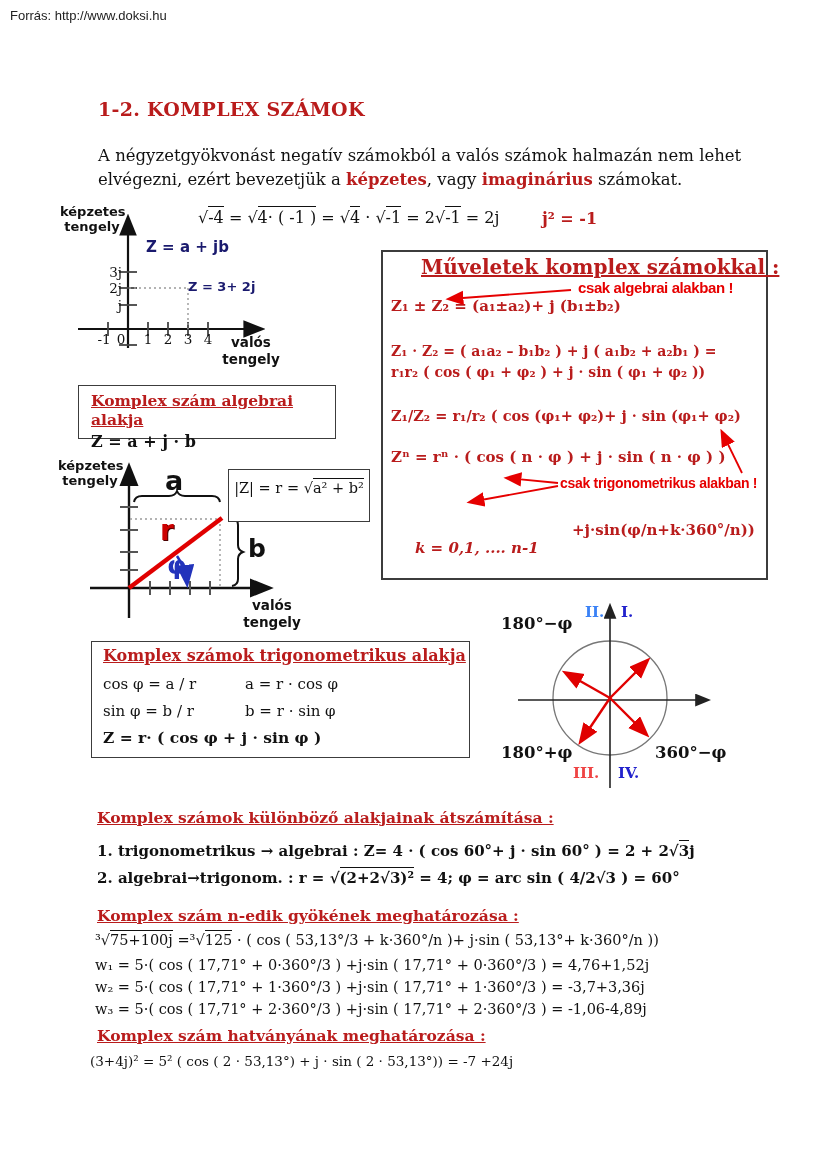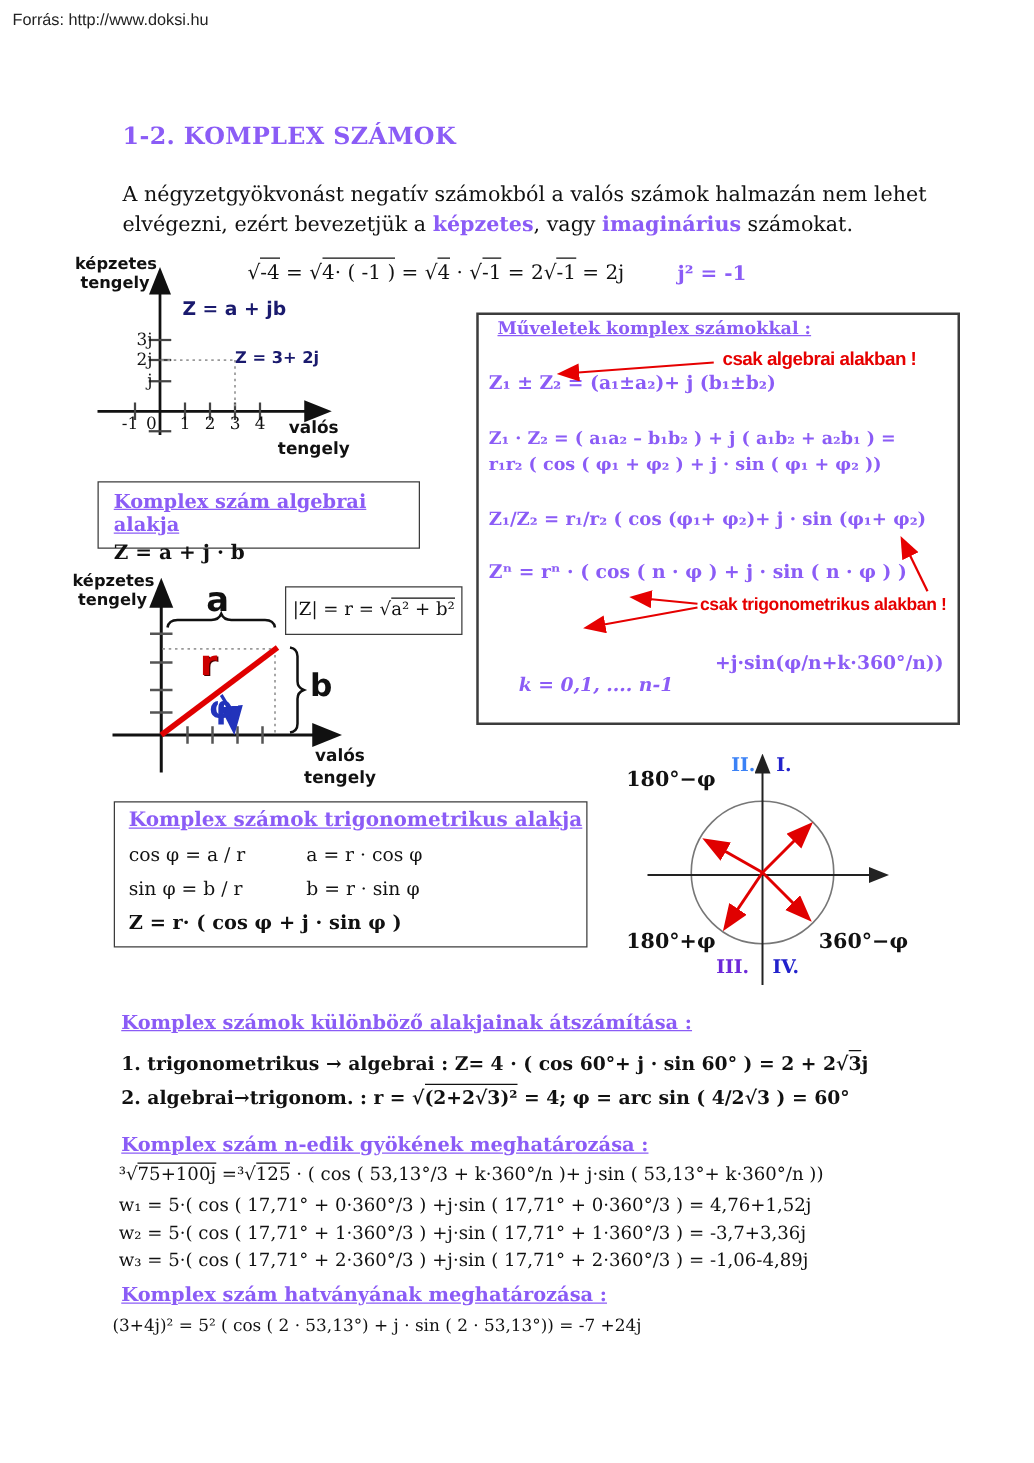--- a/index.html
+++ b/index.html
@@ -4,21 +4,21 @@
 <style>
   *{margin:0;padding:0;box-sizing:border-box}
   html,body{background:#ffffff}
   #page{position:relative;width:827px;height:1170px;background:#fff;
         font-family:"DejaVu Serif",serif;color:#111;overflow:hidden}
   .abs{position:absolute;white-space:nowrap}
   .sans{font-family:"DejaVu Sans",sans-serif}
   .lib{font-family:"Liberation Sans",sans-serif}
   .b{font-weight:bold}
   .i{font-style:italic}
-  .blue{color:#8b5cf6}
+  .blue{color:#b91c1c}
   .navy{color:#1a1a6e}
   .red{color:#e60000}
   .u{text-decoration:underline}
   .ctr{text-align:center}
   .rt{text-align:right}
   .box{position:absolute;border:2px solid #3c3c3c;background:#fff}
   .thinbox{position:absolute;border:1.5px solid #3c3c3c;background:#fff}
   .ovl{border-top:1.5px solid currentColor;padding-top:1px}
   svg{position:absolute;overflow:visible}
 </style>
@@ -82,21 +82,21 @@
     <div>valós</div>
     <div>tengely</div>
   </div>
 
   <div class="thinbox" style="left:78px;top:385px;width:258px;height:54px;padding:5px 12px">
     <div class="b blue u" style="font-size:15.5px">Komplex szám algebrai alakja</div>
     <div class="b" style="font-size:16px;margin-top:3px">Z = a + j · b</div>
   </div>
 
   <div class="box" style="left:381px;top:250px;width:387px;height:330px"></div>
-  <div class="abs b blue u" style="left:398px;top:255px;font-size:14px">Műveletek komplex számokkal :</div>
+  <div class="abs b blue u" style="left:421px;top:255px;font-size:20px">Műveletek komplex számokkal :</div>
   <div class="abs lib b red" style="left:578px;top:279px;font-size:15px;letter-spacing:-.4px">csak algebrai alakban !</div>
   <div class="abs b blue" style="left:391px;top:297px;font-size:15px">Z₁ ± Z₂ = (a₁±a₂)+ j (b₁±b₂)</div>
   <div class="abs b blue" style="left:391px;top:343px;font-size:14px">Z₁ · Z₂ = ( a₁a₂ – b₁b₂ ) + j ( a₁b₂ + a₂b₁ ) =</div>
   <div class="abs b blue" style="left:391px;top:364px;font-size:14px">r₁r₂ ( cos ( φ₁ + φ₂ ) + j · sin ( φ₁ + φ₂ ))</div>
   <div class="abs b blue" style="left:391px;top:448px;font-size:15px">Zⁿ = rⁿ · ( cos ( n · φ ) + j · sin ( n · φ ) )</div>
   <div class="abs b blue" style="left:391px;top:407px;font-size:14.5px">Z₁/Z₂ = r₁/r₂ ( cos (φ₁+ φ₂)+ j · sin (φ₁+ φ₂)</div>
   <div class="abs lib b red" style="left:560px;top:475px;font-size:14px;letter-spacing:-.3px">csak trigonometrikus alakban !</div>
   <div class="abs b blue" style="left:572px;top:521px;font-size:15px">+j·sin(φ/n+k·360°/n))</div>
   <div class="abs b blue i" style="left:415px;top:539px;font-size:15px">k = 0,1, .... n-1</div>
   <svg style="left:381px;top:250px" width="387" height="330" viewBox="0 0 387 330">
@@ -146,21 +146,21 @@
     <path d="M127,101 A57,57 0 0 1 137,128" stroke="#2233bb" stroke-width="2.6" fill="none" marker-end="url(#ahb)"></path>
   </svg>
   <div class="abs sans b ctr" style="left:58px;top:458px;width:64px;font-size:13px;line-height:15px">
     <div>képzetes</div>
     <div>tengely</div>
   </div>
   <div class="abs sans b" style="left:165px;top:465px;font-size:27px">a</div>
   <div class="abs sans b" style="left:160px;top:514px;font-size:28px;color:#cc0000;text-shadow:1px 1px 0 #4a0000">r</div>
   <div class="abs sans b" style="left:248px;top:534px;font-size:25px">b</div>
   <div class="abs sans b" style="left:167px;top:551px;font-size:25px;color:#2233bb">φ</div>
-  <div class="thinbox ctr" style="left:228px;top:469px;width:142px;height:39px;line-height:36px;font-size:14.5px">|Z| = r = √<span class="ovl">a² + b²</span></div>
+  <div class="thinbox ctr" style="left:228px;top:469px;width:142px;height:53px;line-height:36px;font-size:14.5px">|Z| = r = √<span class="ovl">a² + b²</span></div>
   <div class="abs sans b ctr" style="left:234px;top:597px;width:76px;font-size:13.5px;line-height:17px">
     <div>valós</div>
     <div>tengely</div>
   </div>
 
   <div class="thinbox" style="left:91px;top:641px;width:379px;height:117px"></div>
   <div class="abs b blue u" style="left:103px;top:646px;font-size:16px">Komplex számok trigonometrikus alakja</div>
   <div class="abs" style="left:103px;top:675px;font-size:15px">cos φ = a / r</div>
   <div class="abs" style="left:245px;top:675px;font-size:15px">a = r · cos φ</div>
   <div class="abs" style="left:103px;top:702px;font-size:15px">sin φ = b / r</div>
@@ -183,21 +183,21 @@
     </g>
     <g stroke="#e00000" stroke-width="2.4">
       <line x1="130" y1="108" x2="167" y2="71" marker-end="url(#ahr2)"></line>
       <line x1="130" y1="108" x2="86" y2="83" marker-end="url(#ahr2)"></line>
       <line x1="130" y1="108" x2="101" y2="151" marker-end="url(#ahr2)"></line>
       <line x1="130" y1="108" x2="166" y2="144" marker-end="url(#ahr2)"></line>
     </g>
   </svg>
   <div class="abs b" style="left:585px;top:603px;font-size:15px;color:#3b82f6">II.</div>
   <div class="abs b" style="left:621px;top:603px;font-size:15px;color:#2222cc">I.</div>
-  <div class="abs b" style="left:573px;top:764px;font-size:15px;color:#6d28d9">III.</div>
+  <div class="abs b" style="left:573px;top:764px;font-size:15px;color:#ef4444">III.</div>
   <div class="abs b" style="left:618px;top:764px;font-size:15px;color:#2222cc">IV.</div>
   <div class="abs b" style="left:501px;top:614px;font-size:16.5px">180°−φ</div>
   <div class="abs b" style="left:501px;top:743px;font-size:16.5px">180°+φ</div>
   <div class="abs b" style="left:655px;top:743px;font-size:16.5px">360°−φ</div>
 
   <div class="abs b blue u" style="left:97px;top:808px;font-size:15.5px">Komplex számok különböző alakjainak átszámítása :</div>
   <div class="abs b" style="left:97px;top:842px;font-size:15px">1.  trigonometrikus → algebrai :  Z= 4 · ( cos 60°+ j · sin 60° ) = 2 + 2√<span class="ovl">3</span>j</div>
   <div class="abs b" style="left:97px;top:869px;font-size:15px">2.  algebrai→trigonom. : r = √<span class="ovl">(2+2√3)²</span> = 4; φ = arc sin ( 4/2√3 ) = 60°</div>
 
   <div class="abs b blue u" style="left:97px;top:906px;font-size:15.5px">Komplex szám n-edik gyökének meghatározása :</div>

